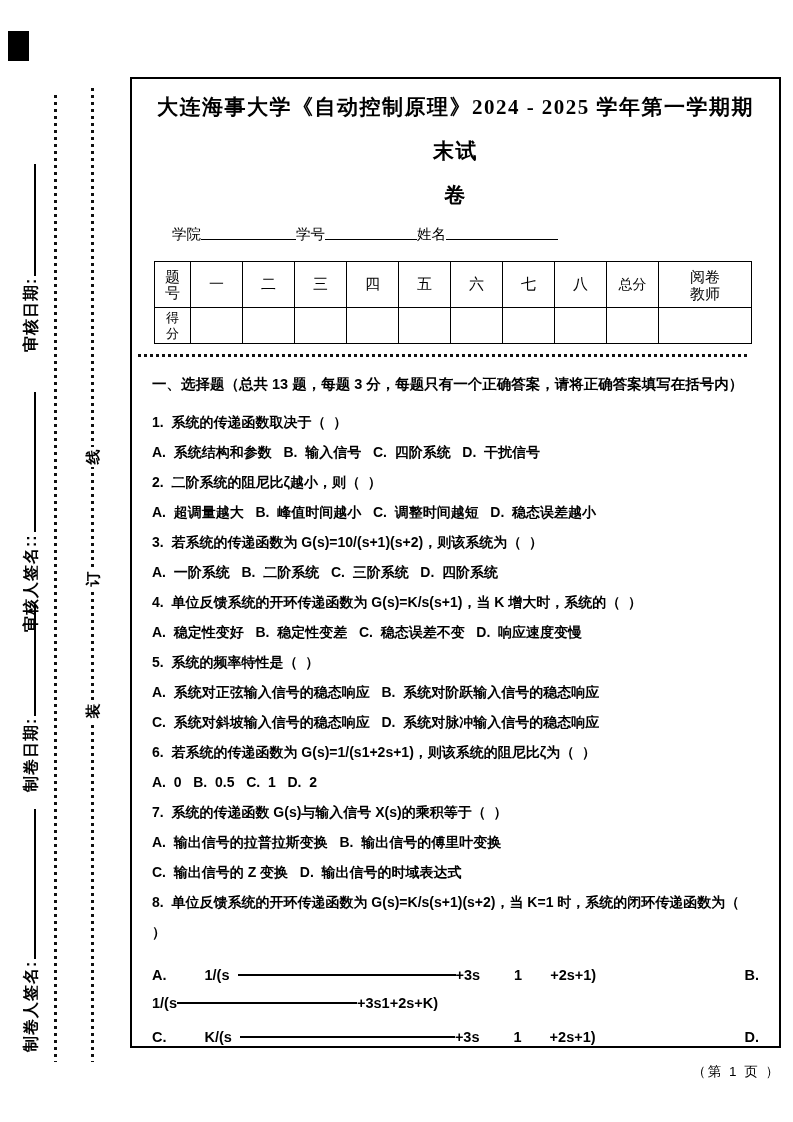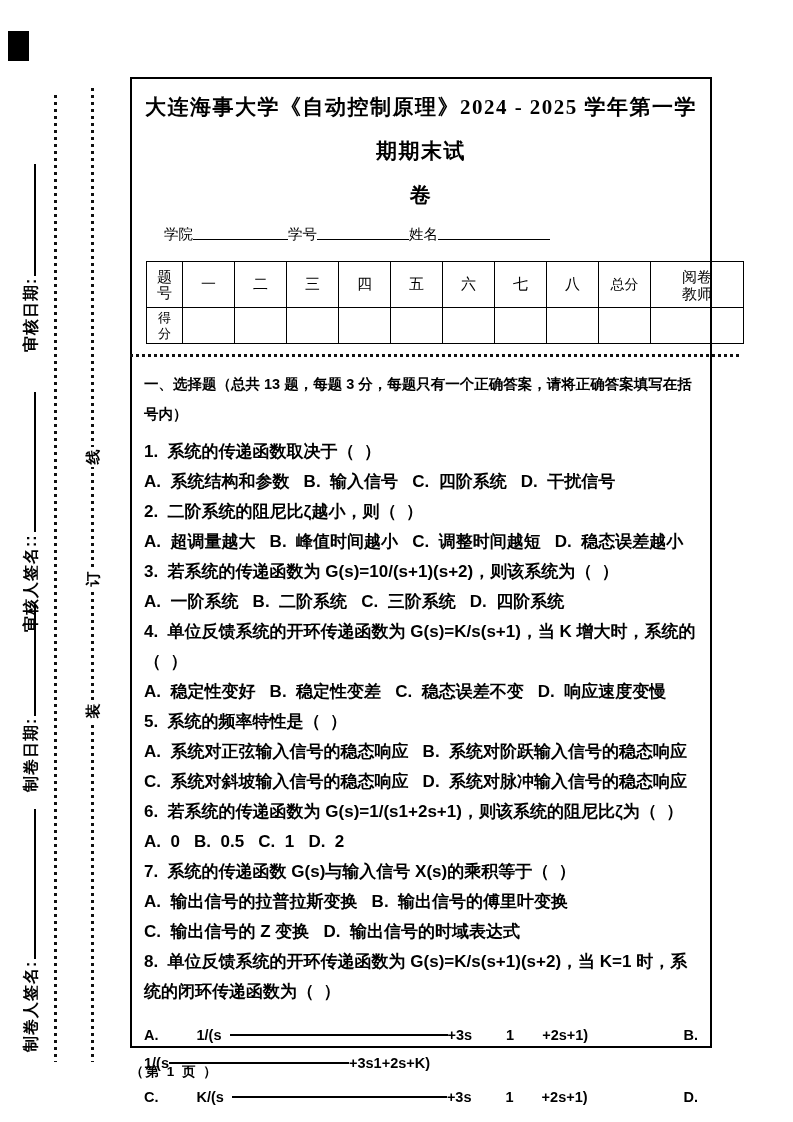--- a/index.html
+++ b/index.html
@@ -15,51 +15,51 @@
     white-space:nowrap; font-size:16px; font-weight:700; letter-spacing:1px; line-height:22px;
   }
   .mlabel .fill { display:inline-block; border-bottom:2px solid #000; height:14px; margin-left:2px; vertical-align:baseline; }
   .vdot { position:absolute; width:3px; background:repeating-linear-gradient(180deg,#111 0 3px,transparent 3px 7px); }
   .bchar {
     position:absolute; left:83px; width:20px; height:24px; background:#fff; z-index:2;
     transform:rotate(-90deg); font-size:15px; font-weight:600; text-align:center; line-height:24px;
   }
   
   .frame {
-    position:absolute; left:130px; top:77px; width:582px; height:971px;
-    border:2px solid #000; padding:0 12px;
+    position:absolute; left:130px; top:77px; width:651px; height:971px;
+    border:2px solid #000; padding:0 20px;
   }
   .title {
     margin-top:6px; text-align:center; font-family:"Liberation Serif","DejaVu Serif",serif;
     font-size:21px; font-weight:700; letter-spacing:1.5px; line-height:44px;
   }
   .form-row { display:flex; margin:6px 2px 0 20px; font-size:14.5px; line-height:22px; }
   .ff { display:flex; }
   .ff .flabel { white-space:nowrap; }
   .fline { display:inline-block; border-bottom:1.5px solid #000; height:17px; }
   .fl1 { width:95px; } .fl2 { width:118px; } .fl3 { width:92px; } .fl4 { width:112px; }
   table.score { border-collapse:collapse; margin:16px 0 0 2px; table-layout:fixed; width:597px; }
   table.score td { border:1.5px solid #000; text-align:center; vertical-align:middle; }
   table.score tr.r1 td { height:46px; font-size:15px; }
   table.score tr.r2 td { height:36px; }
   td.vcell { white-space:pre-line; font-size:13px; line-height:16px; }
   td.wide2 { font-size:13px; line-height:17px; white-space:pre-line; }
   .dot-sep { margin:10px 0 0 -14px; width:610px; height:3px;
     background:repeating-linear-gradient(90deg,#111 0 3px,transparent 3px 6px); }
   .heading { margin-top:12px; font-size:14.5px; font-weight:600; line-height:30px; white-space:pre-wrap; }
   .qlines { margin-top:8px; }
-  .qline { font-size:17px; font-weight:600; line-height:30px; white-space:pre-wrap; }
+  .qline { font-size:14px; font-weight:600; line-height:30px; white-space:pre-wrap; }
   .q8row { display:flex; align-items:center; font-size:14.5px; font-weight:600; line-height:28px; }
   .rowA { margin-top:14px; } .rowB { margin-top:0; } .rowC { margin-top:6px; }
   .bar { height:2px; background:#000; }
   .barA { width:218px; margin-left:8px; } .barB { width:180px; } .barC { width:215px; margin-left:8px; }
   .g40 { width:38px; } .g34 { width:34px; } .g28 { width:28px; }
   .sp { flex:1; }
-  .footer { position:absolute; left:130px; top:1063px; width:651px; text-align:left;
-    font-size:13.5px; font-weight:700; letter-spacing:2px; }
+  .footer { position:absolute; left:130px; top:1063px; width:651px; text-align:right;
+    font-size:13.5px; font-weight:400; letter-spacing:2px; }
 </style>
 </head>
 <body>
 
 <div class="page">
 
   <div class="binding-mark"></div>
 
   <div class="mlabel" style="top:352px;">
     <span>审核日期:</span><span class="fill" style="width:112px;"></span>

